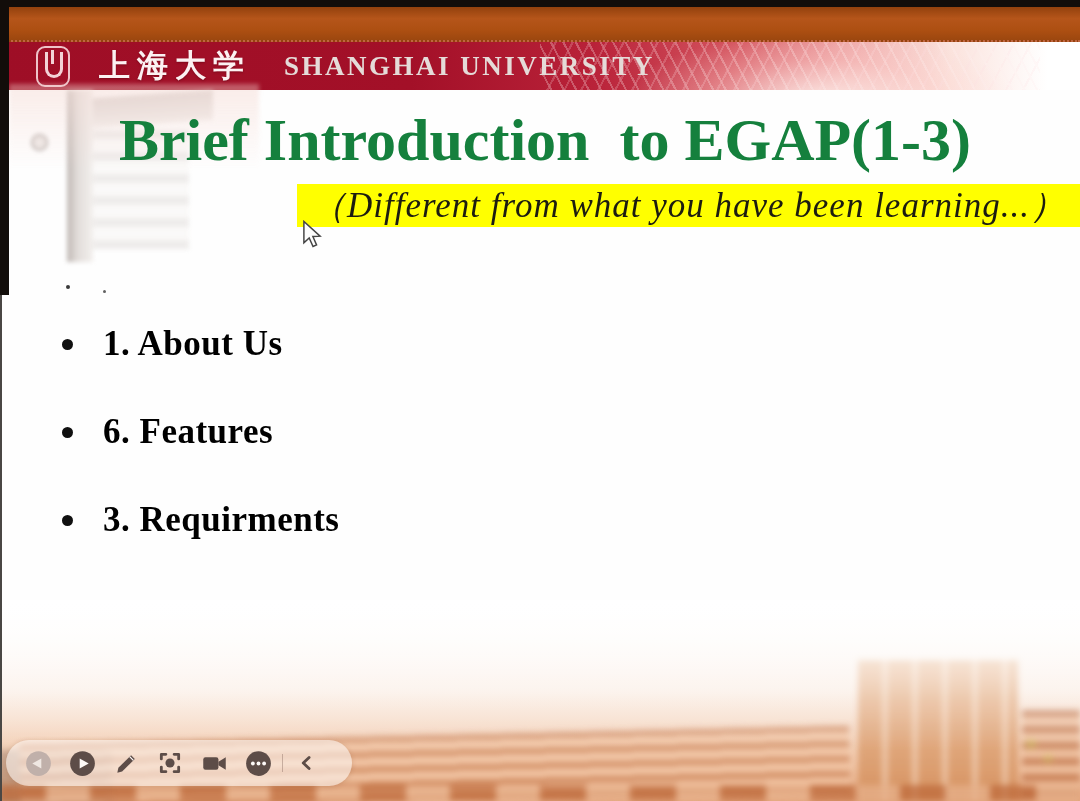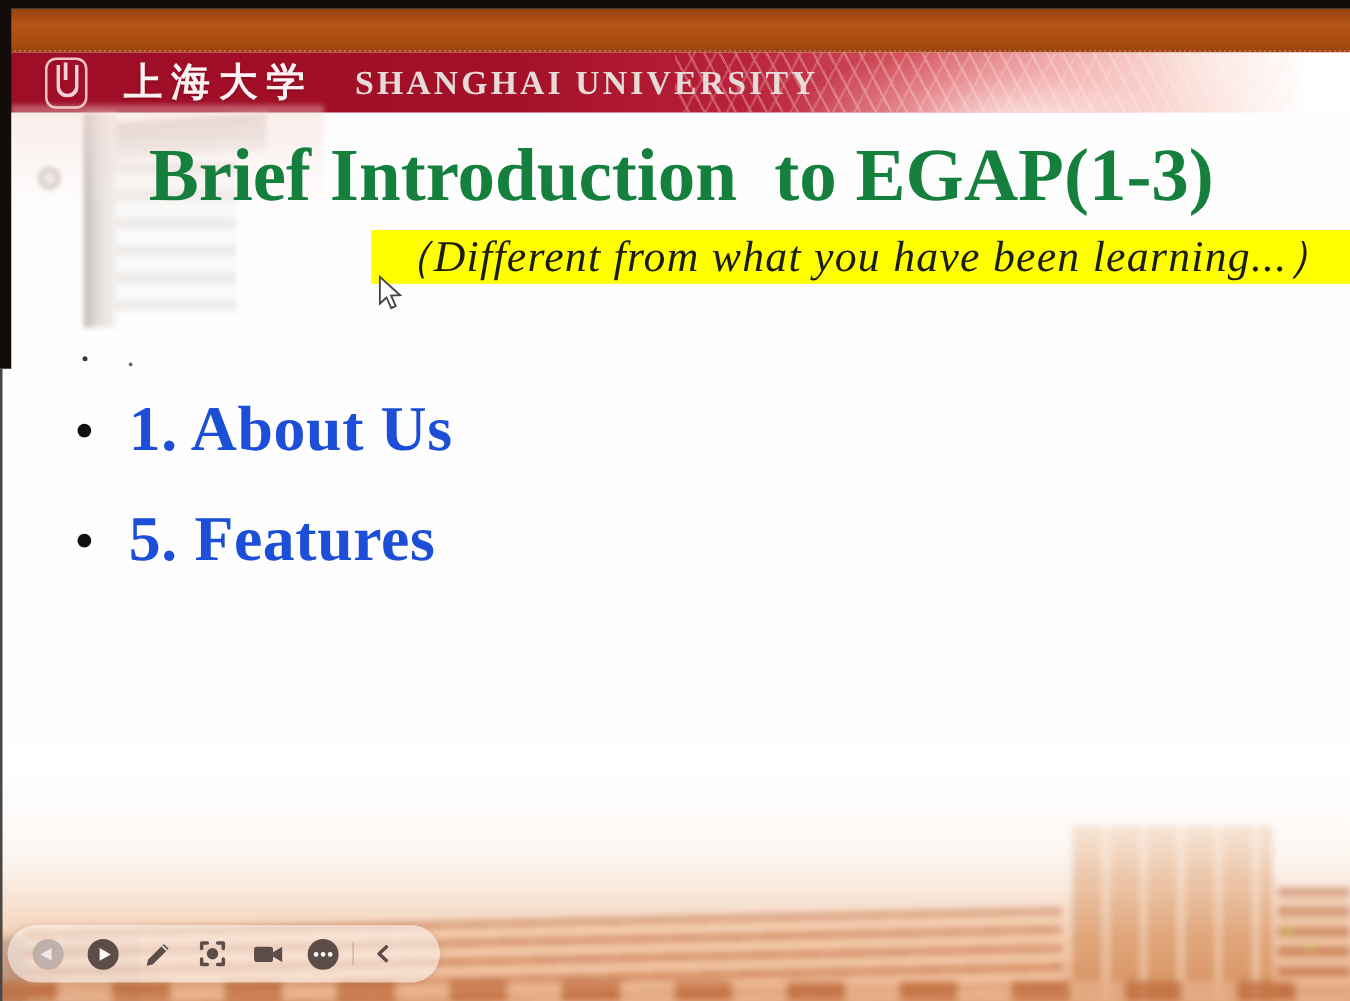--- a/index.html
+++ b/index.html
@@ -58,21 +58,21 @@
 
   
   .stray{position:absolute;background:#3a3a3a;border-radius:50%;z-index:5;}
   .stray.m1{left:66px;top:285px;width:4px;height:4px;}
   .stray.m2{left:103px;top:290px;width:3px;height:3px;opacity:.8;}
 
   
   .agenda{position:absolute;left:62px;top:300px;margin:0;padding:0;list-style:none;z-index:5;}
   .agenda li{display:flex;align-items:center;height:88px;}
   .agenda .dot{width:11px;height:11px;border-radius:50%;background:#101010;margin-right:30px;flex:none;}
-  .agenda .label{font-size:51px;font-weight:bold;color:#1d4ed8;letter-spacing:0.5px;white-space:nowrap;}
+  .agenda .label{font-size:35px;font-weight:bold;color:#000000;letter-spacing:0.5px;white-space:nowrap;}
 
   
   .bg-photo{position:absolute;left:0;top:600px;width:1080px;height:201px;overflow:hidden;pointer-events:none;
     background:linear-gradient(180deg,rgba(252,240,232,0) 0%,rgba(247,219,199,.45) 45%,rgba(238,187,150,.8) 80%,rgba(226,160,116,.95) 100%);}
   .blurwrap{position:absolute;inset:0;filter:blur(3px);}
   .bld{position:absolute;opacity:.8;}
   .b1{left:20px;top:135px;width:830px;height:70px;transform:rotate(-1.3deg);
     background:repeating-linear-gradient(180deg,rgba(193,112,66,.75) 0 6px,rgba(243,199,166,.9) 6px 15px);}
   .b2{left:858px;top:60px;width:160px;height:141px;
     background:
@@ -138,21 +138,25 @@
   <div class="stray m1"></div>
   <div class="stray m2"></div>
 
   <ul class="agenda">
     <li>
       <span class="dot"></span>
       <span class="label">1. About Us</span>
     </li>
     <li>
       <span class="dot"></span>
-      <span class="label">5. Features</span>
+      <span class="label">6. Features</span>
+    </li>
+    <li>
+      <span class="dot"></span>
+      <span class="label">3. Requirments</span>
     </li>
   </ul>
 
   <div class="bg-photo">
     <div class="blurwrap">
       <div class="bld b4"></div>
       <div class="bld b1"></div>
       <div class="bld b2"></div>
       <div class="bld b3"></div>
       <div class="speck s1"></div>

